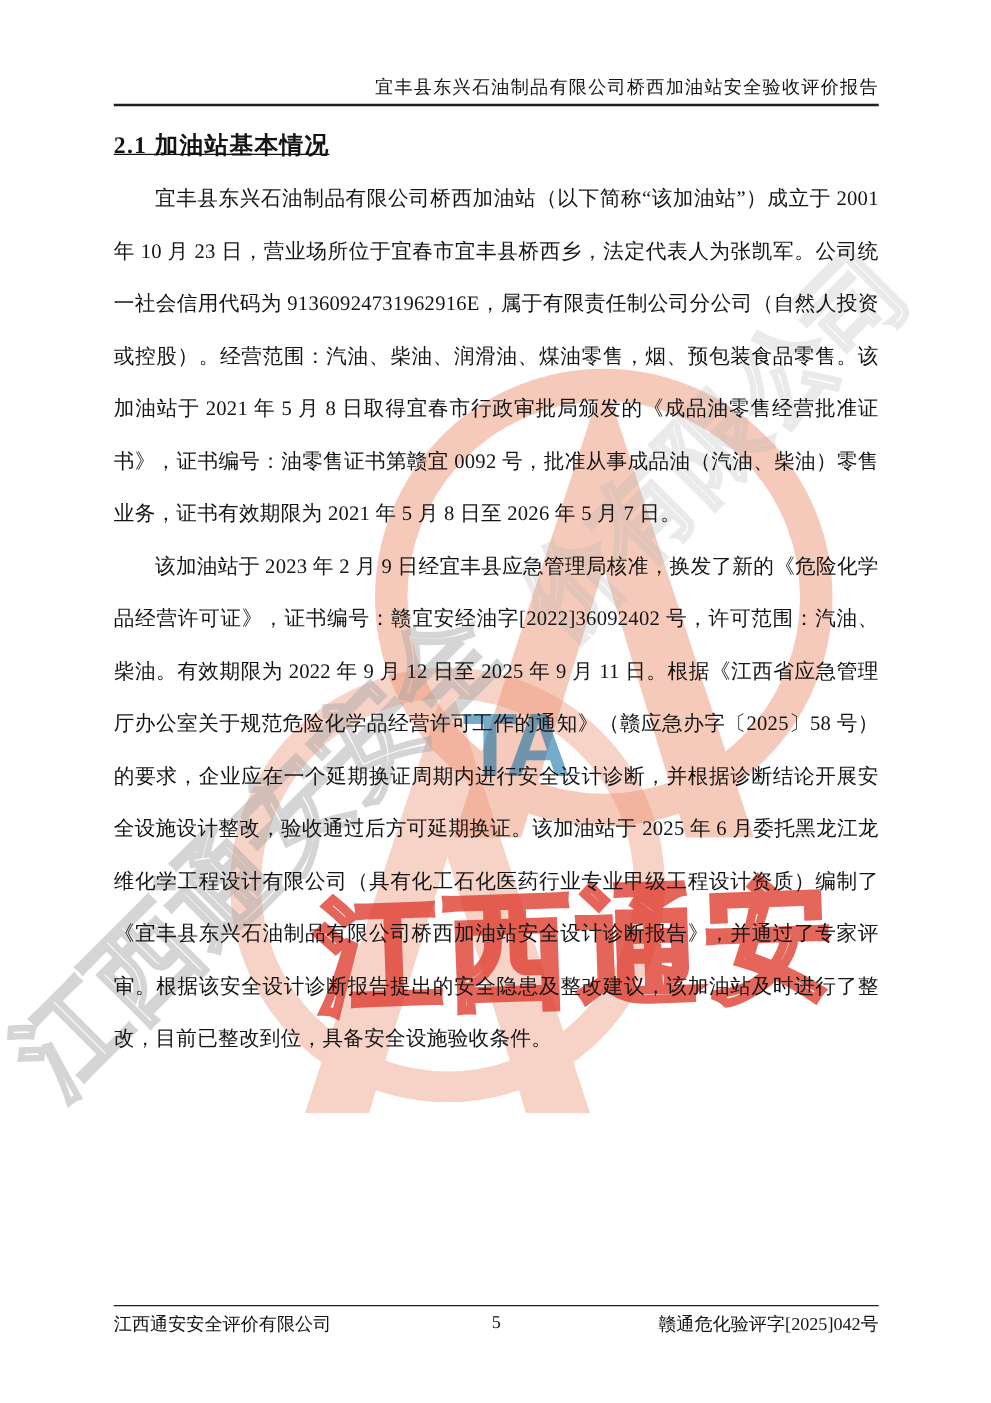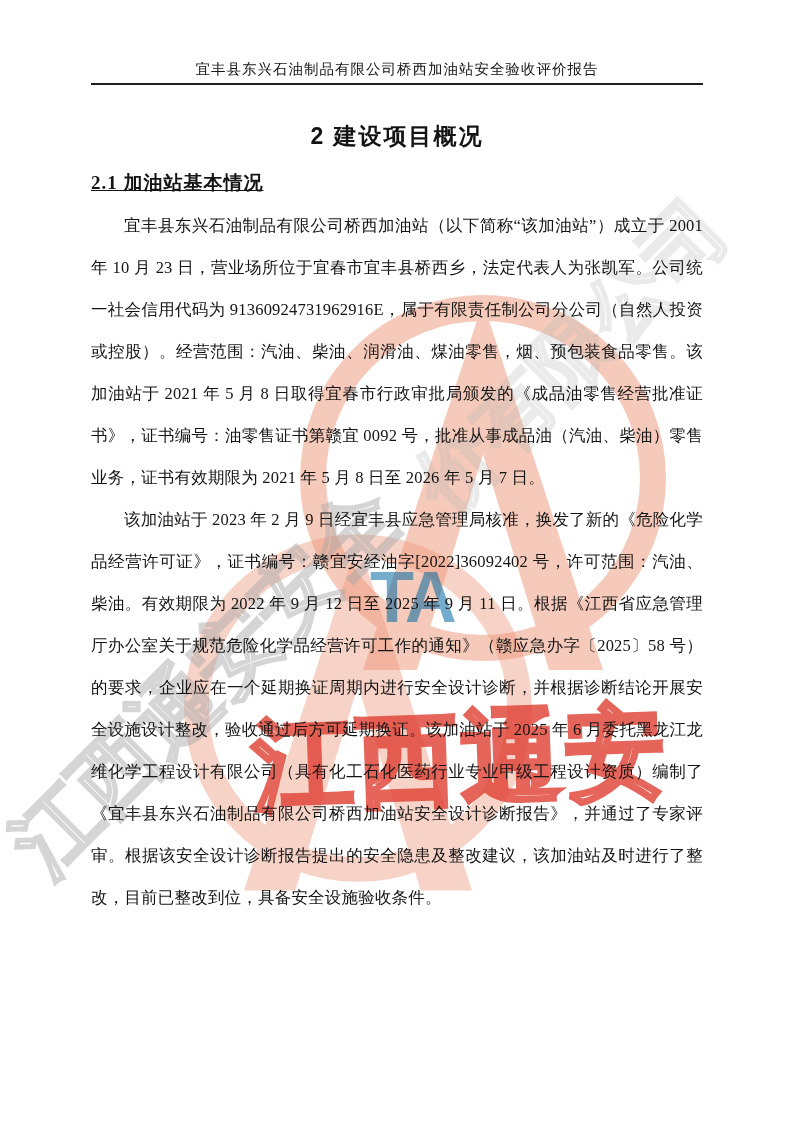--- a/index.html
+++ b/index.html
@@ -38,21 +38,21 @@
     font-weight:700; color:transparent;
     transform-origin:left bottom;
   }
   .wm-gray-1 { left:68px;  top:786px; font-size:84px; -webkit-text-stroke:2.5px #A9A9A9; transform:rotate(-45deg); opacity:.48; }
   .wm-gray-2 { left:468px; top:428px; font-size:80px; -webkit-text-stroke:2.5px #B5B5B5; transform:rotate(-45deg); opacity:.28; }
 
   
   .content { position:relative; z-index:2; padding:0 90px 0 91px; }
   .header-title {
     margin:60px 0 0;
-    text-align:center;
+    text-align:right;
     font-size:14.5px;
     letter-spacing:1px;
   }
   .header-rule { margin-top:4px; border-top:2px solid #1f1f1f; }
 
   .section-heading {
     margin:36px 0 0;
     text-align:center;
     font-family:"Liberation Sans","DejaVu Sans",sans-serif;
     font-size:23px; font-weight:700; letter-spacing:2px;
@@ -97,21 +97,28 @@
     <div class="wm-ta">TA</div>
     <div class="wm-red">江西通安</div>
     <div class="wm-gray wm-gray-1">江西通安安全</div>
     <div class="wm-gray wm-gray-2">价有限公司</div>
   </div>
 
   <div class="content">
     <div class="header-title">宜丰县东兴石油制品有限公司桥西加油站安全验收评价报告</div>
     <div class="header-rule"></div>
 
-    <h1 class="section-heading">2 建设项目概况</h1>
     <h2 class="subsection-heading">2.1 加油站基本情况</h2>
 
     <p class="body-par">宜丰县东兴石油制品有限公司桥西加油站（以下简称“该加油站”）成立于 2001 年 10 月 23 日，营业场所位于宜春市宜丰县桥西乡，法定代表人为张凯军。公司统一社会信用代码为 91360924731962916E，属于有限责任制公司分公司（自然人投资或控股）。经营范围：汽油、柴油、润滑油、煤油零售，烟、预包装食品零售。该加油站于 2021 年 5 月 8 日取得宜春市行政审批局颁发的《成品油零售经营批准证书》，证书编号：油零售证书第赣宜 0092 号，批准从事成品油（汽油、柴油）零售业务，证书有效期限为 2021 年 5 月 8 日至 2026 年 5 月 7 日。</p>
     <p class="body-par">该加油站于 2023 年 2 月 9 日经宜丰县应急管理局核准，换发了新的《危险化学品经营许可证》，证书编号：赣宜安经油字[2022]36092402 号，许可范围：汽油、柴油。有效期限为 2022 年 9 月 12 日至 2025 年 9 月 11 日。根据《江西省应急管理厅办公室关于规范危险化学品经营许可工作的通知》（赣应急办字〔2025〕58 号）的要求，企业应在一个延期换证周期内进行安全设计诊断，并根据诊断结论开展安全设施设计整改，验收通过后方可延期换证。该加油站于 2025 年 6 月委托黑龙江龙维化学工程设计有限公司（具有化工石化医药行业专业甲级工程设计资质）编制了《宜丰县东兴石油制品有限公司桥西加油站安全设计诊断报告》，并通过了专家评审。根据该安全设计诊断报告提出的安全隐患及整改建议，该加油站及时进行了整改，目前已整改到位，具备安全设施验收条件。</p>
   </div>
 
+  <div class="footer">
+    <div class="footer-rule"></div>
+    <div class="footer-row">
+      <span>江西通安安全评价有限公司</span>
+      <span class="footer-page">5</span>
+      <span>赣通危化验评字[2025]042号</span>
+    </div>
+  </div>
 
 </div>
 
 </body></html>

